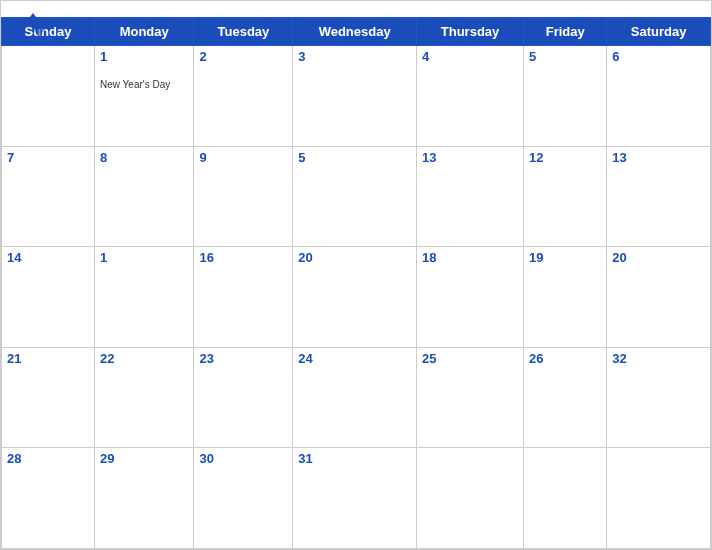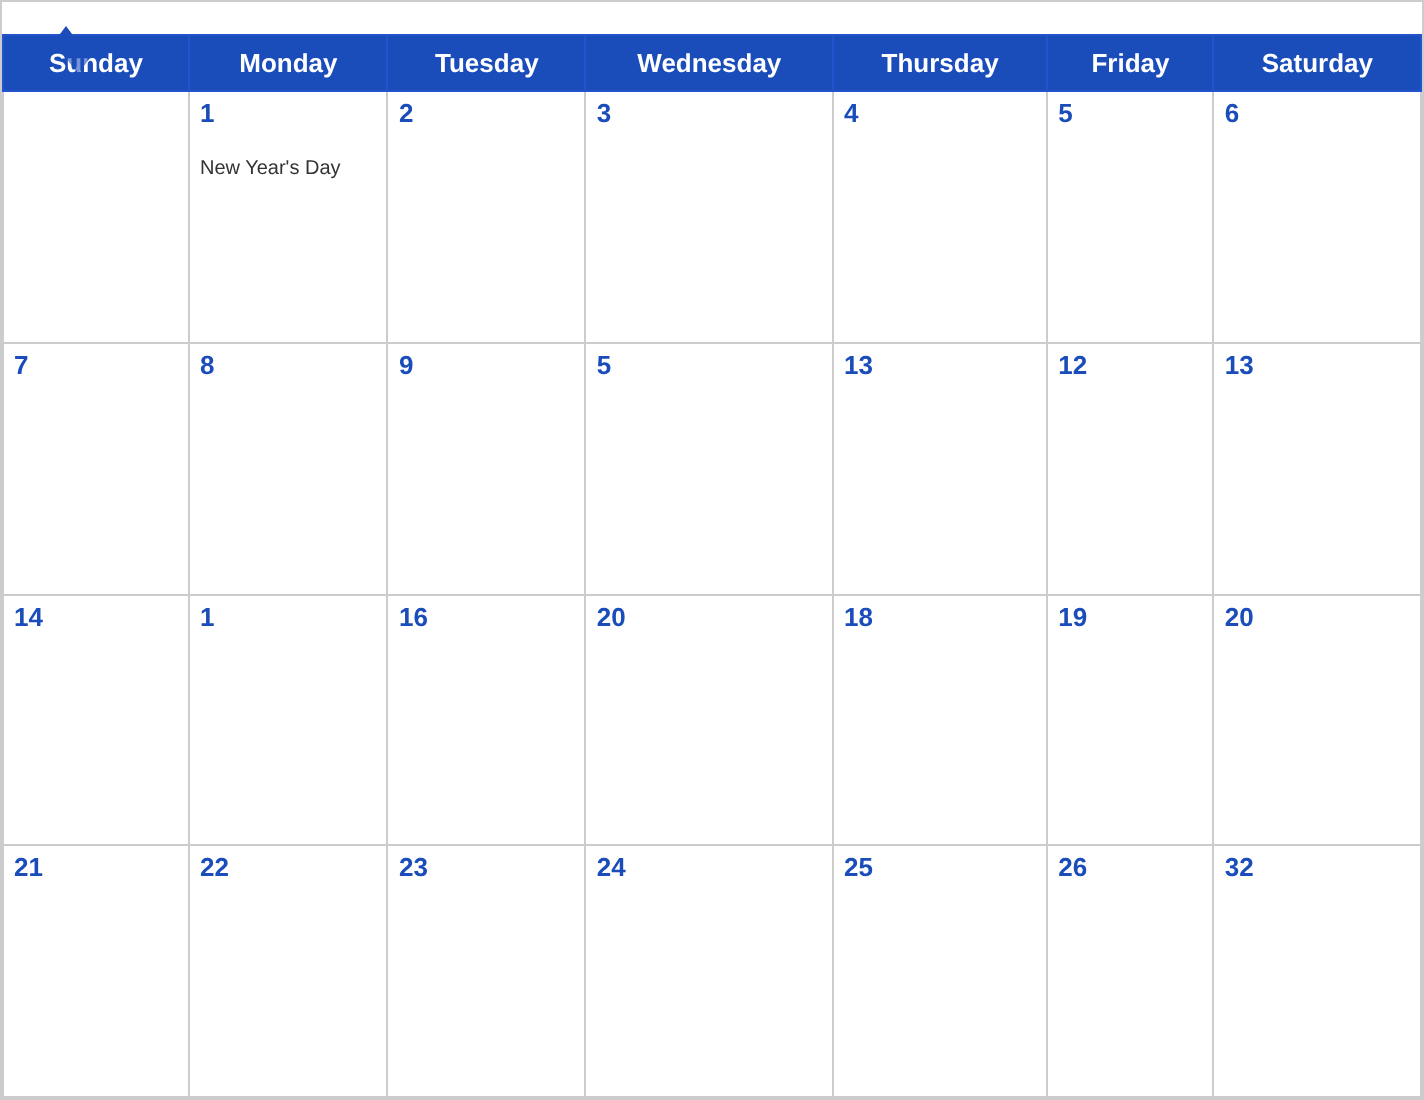--- a/index.html
+++ b/index.html
@@ -224,15 +224,32 @@
           <td>
             <span class="date-num">25</span>
           </td>
           <td>
             <span class="date-num">26</span>
           </td>
           <td>
             <span class="date-num">32</span>
           </td>
         </tr>
+        <tr class="week-row">
+          <td>
+            <span class="date-num">28</span>
+          </td>
+          <td>
+            <span class="date-num">29</span>
+          </td>
+          <td>
+            <span class="date-num">30</span>
+          </td>
+          <td>
+            <span class="date-num">31</span>
+          </td>
+          <td class="empty-cell"></td>
+          <td class="empty-cell"></td>
+          <td class="empty-cell"></td>
+        </tr>
       </tbody>
   </table>
 </div>
 
 </body></html>

